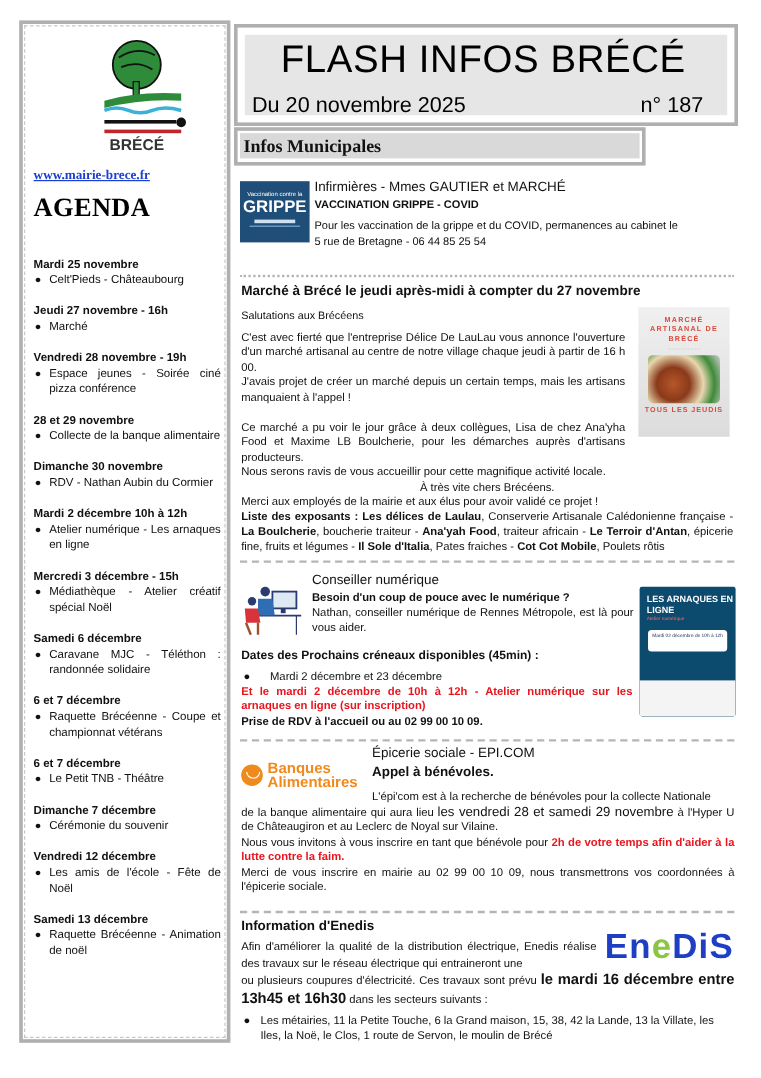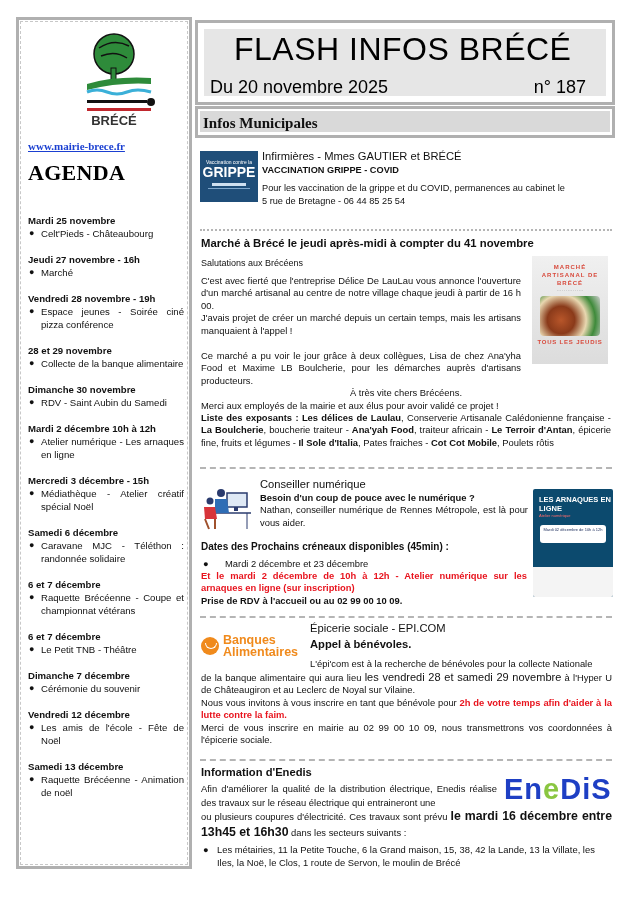--- a/index.html
+++ b/index.html
@@ -22,21 +22,21 @@
     .agenda-event .txt { flex: 1; text-align: justify; text-align-last: left; }
 
     
     #header { left: 195px; top: 20px; width: 420px; height: 85px; border: 3px solid #b0b0b0; }
     .header-inner { position: absolute; left: 6px; top: 6px; right: 6px; bottom: 6px; background: #e6e6e6; }
     .main-title { position: absolute; left: 30px; top: 2px; font-size: 32px; letter-spacing: 0.5px; color: #000; }
     .issue-date { position: absolute; left: 6px; top: 48px; font-size: 18px; color: #000; text-align: right; }
     .issue-number { position: absolute; right: 20px; top: 48px; font-size: 18px; color: #000; }
 
     
-    #section-bar { left: 195px; top: 106px; width: 420px; height: 32px; border: 3px solid #b0b0b0; }
+    #section-bar { left: 195px; top: 106px; width: 343px; height: 32px; border: 3px solid #b0b0b0; }
     .section-bar-inner { position: absolute; left: 2px; top: 2px; right: 2px; bottom: 3px; background: #d9d9d9; }
     .section-title { position: absolute; left: 3px; top: 4px; font-family: "Liberation Serif", serif; font-size: 15px; font-weight: bold; color: #111; }
     .sep { position: absolute; left: 200px; width: 412px; border-top: 2px dotted #b5b5b5; }
     .sep.dashed { border-top: 2px dashed #b5b5b5; }
     .just { text-align: justify; }
     .bold { font-weight: bold; }
     .red { color: #e8141e; }
 
     
     .grippe-img { position: absolute; left: 200px; top: 151px; width: 58px; height: 51px; background: #1f4e79; color: #fff; text-align: center; }
@@ -139,21 +139,21 @@
       <div class="agenda-date">28 et 29 novembre</div>
       <div class="agenda-event">
           <span class="bullet">●</span>
           <span class="txt">Collecte de la banque alimentaire</span>
         </div>
     </div>
     <div class="agenda-item">
       <div class="agenda-date">Dimanche 30 novembre</div>
       <div class="agenda-event">
           <span class="bullet">●</span>
-          <span class="txt">RDV - Saint Aubin du Samedi</span>
+          <span class="txt">RDV - Nathan Aubin du Cormier</span>
         </div>
     </div>
     <div class="agenda-item">
       <div class="agenda-date">Mardi 2 décembre 10h à 12h</div>
       <div class="agenda-event">
           <span class="bullet">●</span>
           <span class="txt">Atelier numérique - Les arnaques en ligne</span>
         </div>
     </div>
     <div class="agenda-item">
@@ -221,37 +221,38 @@
     <div class="section-title">Infos Municipales</div>
   </div>
 </div>
 
 <div class="grippe-img">
   <div class="small">Vaccination contre la</div>
   <div class="big">GRIPPE</div>
   <div class="syr"></div>
   <div class="line"></div>
 </div>
-<div class="b1-title">Infirmières - Mmes GAUTIER et BRÉCÉ</div>
+<div class="b1-title">Infirmières - Mmes GAUTIER et MARCHÉ</div>
 <div class="b1-sub">VACCINATION GRIPPE - COVID</div>
 <div class="b1-text">
   <div>Pour les vaccination de la grippe et du COVID, permanences au cabinet le</div>
   <div>5 rue de Bretagne - 06 44 85 25 54</div>
 </div>
 
 <div class="sep" style="top:229px;"></div>
 
-<div class="b2-title">Marché à Brécé le jeudi après-midi à compter du 41 novembre</div>
+<div class="b2-title">Marché à Brécé le jeudi après-midi à compter du 27 novembre</div>
 <div class="b2-greet">Salutations aux Brécéens</div>
 <div class="b2-text just">
   <div>C'est avec fierté que l'entreprise Délice De LauLau vous annonce l'ouverture d'un marché artisanal au centre de notre village chaque jeudi à partir de 16 h 00.</div>
   <div>J'avais projet de créer un marché depuis un certain temps, mais les artisans manquaient à l'appel !</div>
 </div>
 <div class="b2-wide just" style="top:350px;">
   <div style="width:320px;">Ce marché a pu voir le jour grâce à deux collègues, Lisa de chez Ana'yha Food et Maxime LB Boulcherie, pour les démarches auprès d'artisans producteurs.</div>
+  <div>Nous serons ravis de vous accueillir pour cette magnifique activité locale.</div>
   <div style="text-align:center;">À très vite chers Brécéens.</div>
   <div>Merci aux employés de la mairie et aux élus pour avoir validé ce projet !</div>
   <div class="just">
     <span class="bold">Liste des exposants : </span><span class="bold">Les délices de Laulau</span><span>, Conserverie Artisanale Calédonienne française - </span><span class="bold">La Boulcherie</span><span>, boucherie traiteur - </span><span class="bold">Ana'yah Food</span><span>, traiteur africain - </span><span class="bold">Le Terroir d'Antan</span><span>, épicerie fine, fruits et légumes - </span><span class="bold">Il Sole d'Italia</span><span>, Pates fraiches - </span><span class="bold">Cot Cot Mobile</span><span>, Poulets rôtis</span>
   </div>
 </div>
 <div class="marche-poster">
   <div class="p-title">MARCHÉ ARTISANAL DE BRÉCÉ</div>
   <div class="p-sub">· · · · · · · · · · · · · · ·</div>
   <div class="p-food"></div>

